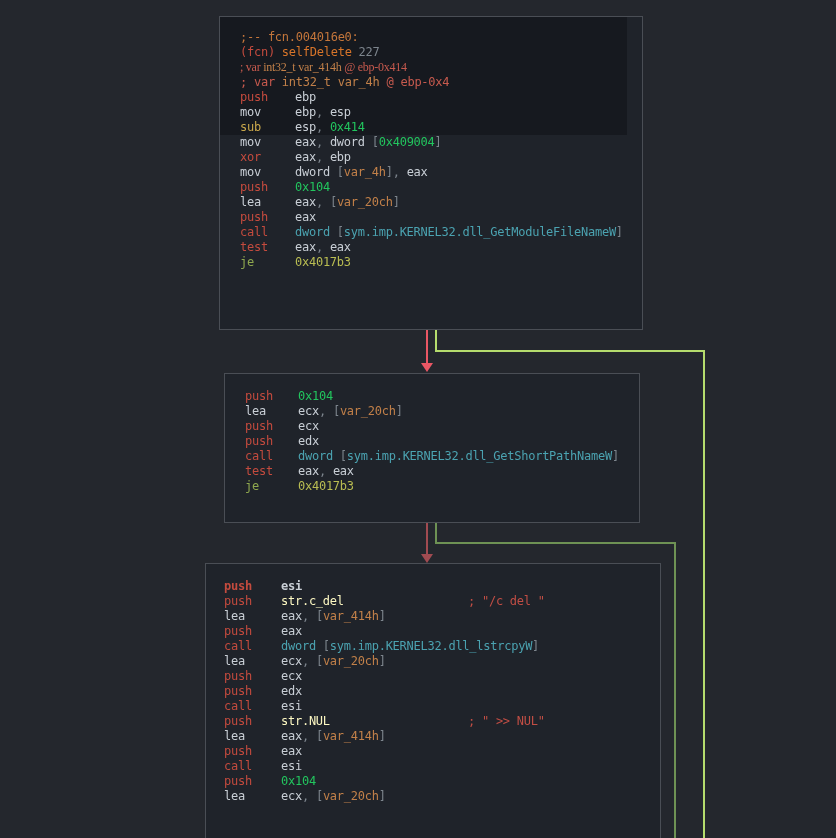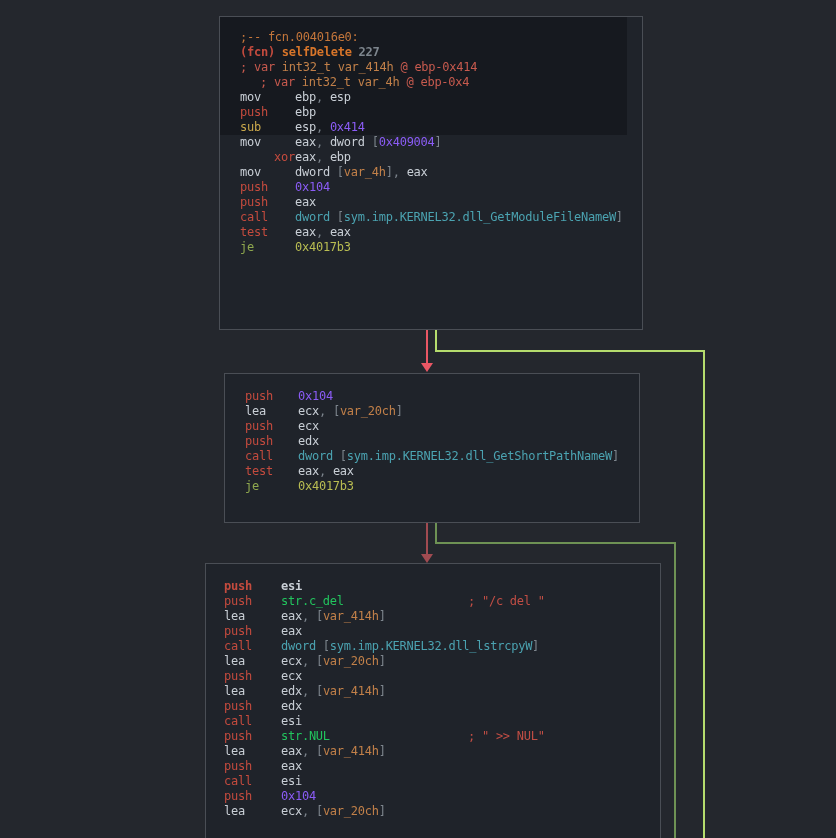--- a/index.html
+++ b/index.html
@@ -20,23 +20,23 @@
   .hl{position:absolute;left:0;top:0;background:#16191f;}
   .body{position:relative;}
   .ln{white-space:pre;position:relative;height:15px;}
   .mn{display:inline-block;}
   .cm{position:absolute;top:0;}
   .tk-red{color:#c44b3e;}
   .tk-wh{color:#c9cfd6;}
   .tk-yel{color:#c9a84c;}
   .tk-grn{color:#8fa84e;}
   .tk-tgt{color:#b9bd52;}
-  .tk-num{color:#8b5cf6;text-align:center;}
+  .tk-num{color:#22c55e;text-align:center;}
   .tk-tan{color:#c28049;}
-  .tk-str{color:#22c55e;}
+  .tk-str{color:#fef9c3;}
   .tk-cyan{color:#4ba3b1;}
   .tk-gray{color:#7d858d;}
   .tk-org{color:#d8752a;}
   .tk-hdr{color:#c4763b;}
   .tk-cmt{color:#c75a4e;}
   .tk-scmt{color:#c24e45;}
 </style>
 </head>
 <body>
 
@@ -47,30 +47,31 @@
       <polygon points="421,363 433,363 427,372" fill="#ea5765"></polygon>
       <path d="M436 523 L 436 543 L 675 543 L 675 840" fill="none" stroke="#6e9254" stroke-width="2"></path>
       <path d="M427 523 L 427 555" fill="none" stroke="#a14b51" stroke-width="2"></path>
       <polygon points="421,554 433,554 427,563" fill="#a14b51"></polygon>
     </svg>
   <div id="graph">
       <div class="block" style="left: 219px; top: 16px; width: 424px; height: 314px;">
         <div class="hl" style="height: 118px; width: 407px;"></div>
         <div class="body" style="padding-top: 13px;">
           <div class="ln" style="padding-left: 20px;"><span class="tk-hdr">;-- fcn.004016e0:</span></div>
-          <div class="ln" style="padding-left: 20px; font-weight: bold;"><span class="tk-red">(fcn) </span><span class="tk-org">selfDelete</span><span class="tk-gray"> 227</span></div>
-          <div class="ln" style="padding-left: 20px;"><span class="tk-cmt">; var </span><span class="tk-tan">int32_t var_414h</span><span class="tk-cmt"> @ ebp-0x414</span></div>
-          <div class="ln" style="padding-left: 20px; margin-left: 20px;"><span class="tk-cmt">; var </span><span class="tk-tan">int32_t var_4h</span><span class="tk-cmt"> @ ebp-0x4</span></div>
+          <div class="ln" style="padding-left: 20px;"><span class="tk-red">(fcn) </span><span class="tk-org">selfDelete</span><span class="tk-gray"> 227</span></div>
+          <div class="ln" style="padding-left: 20px; font-family: Liberation Serif, serif;"><span class="tk-cmt">; var </span><span class="tk-tan">int32_t var_414h</span><span class="tk-cmt"> @ ebp-0x414</span></div>
+          <div class="ln" style="padding-left: 20px;"><span class="tk-cmt">; var </span><span class="tk-tan">int32_t var_4h</span><span class="tk-cmt"> @ ebp-0x4</span></div>
+          <div class="ln" style="padding-left: 20px;"><span class="tk-red mn" style="width: 55px;">push</span><span class="tk-wh">ebp</span></div>
           <div class="ln" style="padding-left: 20px;"><span class="tk-wh mn" style="width: 55px;">mov</span><span class="tk-wh">ebp</span><span class="tk-gray">, </span><span class="tk-wh">esp</span></div>
-          <div class="ln" style="padding-left: 20px;"><span class="tk-red mn" style="width: 55px;">push</span><span class="tk-wh">ebp</span></div>
           <div class="ln" style="padding-left: 20px;"><span class="tk-yel mn" style="width: 55px;">sub</span><span class="tk-wh">esp</span><span class="tk-gray">, </span><span class="tk-num">0x414</span></div>
           <div class="ln" style="padding-left: 20px;"><span class="tk-wh mn" style="width: 55px;">mov</span><span class="tk-wh">eax</span><span class="tk-gray">, </span><span class="tk-wh">dword </span><span class="tk-gray">[</span><span class="tk-num">0x409004</span><span class="tk-gray">]</span></div>
-          <div class="ln" style="padding-left: 20px;"><span class="tk-red mn" style="width: 55px; text-align: right;">xor</span><span class="tk-wh">eax</span><span class="tk-gray">, </span><span class="tk-wh">ebp</span></div>
+          <div class="ln" style="padding-left: 20px;"><span class="tk-red mn" style="width: 55px;">xor</span><span class="tk-wh">eax</span><span class="tk-gray">, </span><span class="tk-wh">ebp</span></div>
           <div class="ln" style="padding-left: 20px;"><span class="tk-wh mn" style="width: 55px;">mov</span><span class="tk-wh">dword </span><span class="tk-gray">[</span><span class="tk-tan">var_4h</span><span class="tk-gray">]</span><span class="tk-gray">, </span><span class="tk-wh">eax</span></div>
           <div class="ln" style="padding-left: 20px;"><span class="tk-red mn" style="width: 55px;">push</span><span class="tk-num">0x104</span></div>
+          <div class="ln" style="padding-left: 20px;"><span class="tk-wh mn" style="width: 55px;">lea</span><span class="tk-wh">eax</span><span class="tk-gray">, </span><span class="tk-gray">[</span><span class="tk-tan">var_20ch</span><span class="tk-gray">]</span></div>
           <div class="ln" style="padding-left: 20px;"><span class="tk-red mn" style="width: 55px;">push</span><span class="tk-wh">eax</span></div>
           <div class="ln" style="padding-left: 20px;"><span class="tk-red mn" style="width: 55px;">call</span><span class="tk-cyan">dword </span><span class="tk-gray">[</span><span class="tk-cyan">sym.imp.KERNEL32.dll_GetModuleFileNameW</span><span class="tk-gray">]</span></div>
           <div class="ln" style="padding-left: 20px;"><span class="tk-red mn" style="width: 55px;">test</span><span class="tk-wh">eax</span><span class="tk-gray">, </span><span class="tk-wh">eax</span></div>
           <div class="ln" style="padding-left: 20px;"><span class="tk-grn mn" style="width: 55px;">je</span><span class="tk-tgt">0x4017b3</span></div>
         </div>
       </div>
       <div class="block" style="left: 224px; top: 373px; width: 416px; height: 150px;">
         <div class="body" style="padding-top: 15px;">
           <div class="ln" style="padding-left: 20px;"><span class="tk-red mn" style="width: 53px;">push</span><span class="tk-num">0x104</span></div>
           <div class="ln" style="padding-left: 20px;"><span class="tk-wh mn" style="width: 53px;">lea</span><span class="tk-wh">ecx</span><span class="tk-gray">, </span><span class="tk-gray">[</span><span class="tk-tan">var_20ch</span><span class="tk-gray">]</span></div>
@@ -83,21 +84,20 @@
       </div>
       <div class="block" style="left: 205px; top: 563px; width: 456px; height: 420px;">
         <div class="body" style="padding-top: 15px;">
           <div class="ln" style="padding-left: 18px; font-weight: bold;"><span class="tk-red mn" style="width: 57px;">push</span><span class="tk-wh">esi</span></div>
           <div class="ln" style="padding-left: 18px;"><span class="tk-red mn" style="width: 57px;">push</span><span class="tk-str">str.c_del</span><span class="tk-scmt cm" style="left: 262px;">; "/c del "</span></div>
           <div class="ln" style="padding-left: 18px;"><span class="tk-wh mn" style="width: 57px;">lea</span><span class="tk-wh">eax</span><span class="tk-gray">, </span><span class="tk-gray">[</span><span class="tk-tan">var_414h</span><span class="tk-gray">]</span></div>
           <div class="ln" style="padding-left: 18px;"><span class="tk-red mn" style="width: 57px;">push</span><span class="tk-wh">eax</span></div>
           <div class="ln" style="padding-left: 18px;"><span class="tk-red mn" style="width: 57px;">call</span><span class="tk-cyan">dword </span><span class="tk-gray">[</span><span class="tk-cyan">sym.imp.KERNEL32.dll_lstrcpyW</span><span class="tk-gray">]</span></div>
           <div class="ln" style="padding-left: 18px;"><span class="tk-wh mn" style="width: 57px;">lea</span><span class="tk-wh">ecx</span><span class="tk-gray">, </span><span class="tk-gray">[</span><span class="tk-tan">var_20ch</span><span class="tk-gray">]</span></div>
           <div class="ln" style="padding-left: 18px;"><span class="tk-red mn" style="width: 57px;">push</span><span class="tk-wh">ecx</span></div>
-          <div class="ln" style="padding-left: 18px;"><span class="tk-wh mn" style="width: 57px;">lea</span><span class="tk-wh">edx</span><span class="tk-gray">, </span><span class="tk-gray">[</span><span class="tk-tan">var_414h</span><span class="tk-gray">]</span></div>
           <div class="ln" style="padding-left: 18px;"><span class="tk-red mn" style="width: 57px;">push</span><span class="tk-wh">edx</span></div>
           <div class="ln" style="padding-left: 18px;"><span class="tk-red mn" style="width: 57px;">call</span><span class="tk-wh">esi</span></div>
           <div class="ln" style="padding-left: 18px;"><span class="tk-red mn" style="width: 57px;">push</span><span class="tk-str">str.NUL</span><span class="tk-scmt cm" style="left: 262px;">; " &gt;&gt; NUL"</span></div>
           <div class="ln" style="padding-left: 18px;"><span class="tk-wh mn" style="width: 57px;">lea</span><span class="tk-wh">eax</span><span class="tk-gray">, </span><span class="tk-gray">[</span><span class="tk-tan">var_414h</span><span class="tk-gray">]</span></div>
           <div class="ln" style="padding-left: 18px;"><span class="tk-red mn" style="width: 57px;">push</span><span class="tk-wh">eax</span></div>
           <div class="ln" style="padding-left: 18px;"><span class="tk-red mn" style="width: 57px;">call</span><span class="tk-wh">esi</span></div>
           <div class="ln" style="padding-left: 18px;"><span class="tk-red mn" style="width: 57px;">push</span><span class="tk-num">0x104</span></div>
           <div class="ln" style="padding-left: 18px;"><span class="tk-wh mn" style="width: 57px;">lea</span><span class="tk-wh">ecx</span><span class="tk-gray">, </span><span class="tk-gray">[</span><span class="tk-tan">var_20ch</span><span class="tk-gray">]</span></div>
         </div>
       </div>

